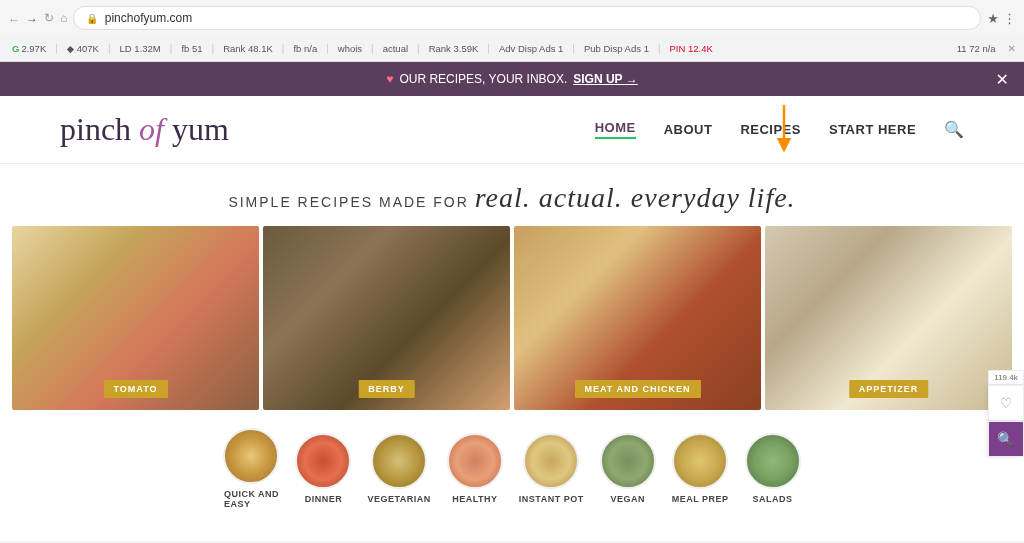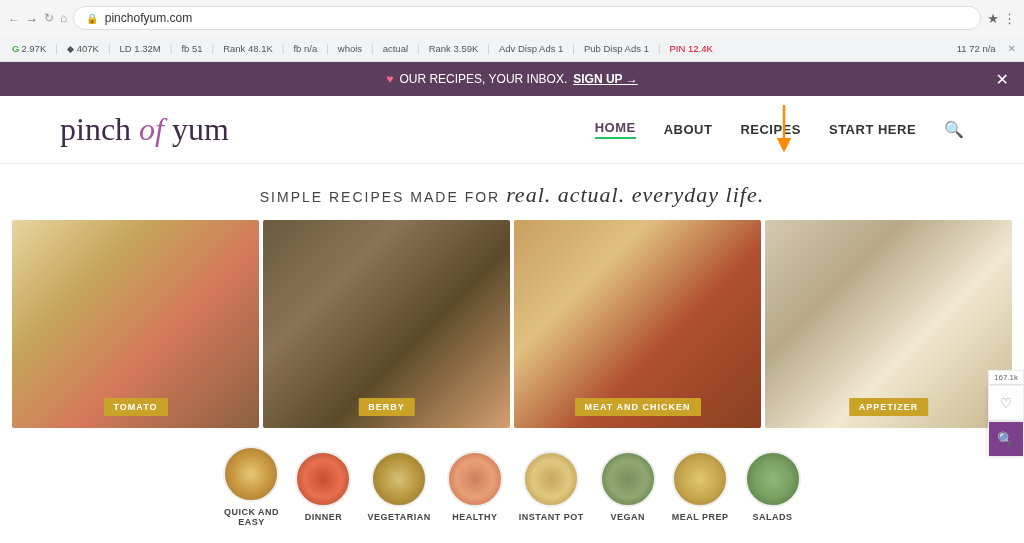--- a/index.html
+++ b/index.html
@@ -30,24 +30,24 @@
     .site-logo { font-size: 32px; color: #3d2b4a; font-family: Georgia, serif; }
     .logo-of { font-style: italic; color: #a855a0; }
     .site-nav { display: flex; align-items: center; gap: 28px; }
     .nav-link { text-decoration: none; color: #333; font-size: 13px; font-weight: 600; letter-spacing: 0.5px; cursor: pointer; text-transform: uppercase; }
     .nav-link.active { color: #5c3d5e; border-bottom: 2px solid #22c55e; padding-bottom: 2px; }
     .nav-start-here { color: #333; font-size: 13px; font-weight: 600; letter-spacing: 0.5px; cursor: pointer; text-transform: uppercase; }
     .search-icon-btn { cursor: pointer; color: #333; font-size: 16px; }
 
     
     .hero-tagline { text-align: center; padding: 18px 20px 12px; font-size: 14px; letter-spacing: 2px; color: #444; font-weight: 400; text-transform: uppercase; }
-    .hero-tagline em { font-family: 'Brush Script MT', cursive; font-style: italic; font-size: 22px; letter-spacing: 1px; text-transform: none; color: #333; font-weight: normal; }
-
-    
-    .featured-row { display: flex; gap: 0; height: 208px; margin: 0 10px; }
+    .hero-tagline em { font-family: 'Brush Script MT', cursive; font-style: italic; font-size: 28px; letter-spacing: 1px; text-transform: none; color: #333; font-weight: normal; }
+
+    
+    .featured-row { display: flex; gap: 0; height: 184px; margin: 0 10px; }
     .featured-item { flex: 1; position: relative; overflow: hidden; margin: 0 2px; border-radius: 2px; }
     .featured-placeholder { width: 100%; height: 100%; display: flex; align-items: center; justify-content: center; }
     .fp-tomato { background: linear-gradient(135deg, #e8d5a0 0%, #c5a55a 30%, #d4785a 60%, #8b6040 100%); }
     .fp-berby { background: linear-gradient(135deg, #6b5a3e 0%, #8b7355 30%, #5c4a2a 60%, #d4a070 100%); }
     .fp-chicken { background: linear-gradient(135deg, #c8a060 0%, #e0c080 30%, #b05030 60%, #8b4020 100%); }
     .fp-appetizer { background: linear-gradient(135deg, #d4c8b0 0%, #b8a888 30%, #f0e8d0 60%, #c8b890 100%); }
     .featured-label { position: absolute; bottom: 12px; left: 50%; transform: translateX(-50%); background: #c9a227; color: white; font-size: 9px; font-weight: 700; letter-spacing: 1px; text-transform: uppercase; padding: 4px 10px; white-space: nowrap; border-radius: 1px; }
 
     
     .categories-row { display: flex; align-items: center; justify-content: center; gap: 16px; padding: 18px 20px 10px; }
@@ -55,21 +55,21 @@
     .category-circle { width: 56px; height: 56px; border-radius: 50%; overflow: hidden; border: 2px solid #eee; }
     .cc-quick { background: radial-gradient(circle, #e8c878 0%, #c89840 50%, #a07030 100%); }
     .cc-dinner { background: radial-gradient(circle, #c85030 0%, #e87050 50%, #a04020 100%); }
     .cc-veg { background: radial-gradient(circle, #d4c078 0%, #b89840 50%, #8b7020 100%); }
     .cc-healthy { background: radial-gradient(circle, #d08060 0%, #e8a078 50%, #c06040 100%); }
     .cc-instant { background: radial-gradient(circle, #c8a860 0%, #e0c880 50%, #b08840 100%); }
     .cc-vegan { background: radial-gradient(circle, #789060 0%, #90a870 50%, #507040 100%); }
     .cc-meal { background: radial-gradient(circle, #e0c870 0%, #c8a850 50%, #a08030 100%); }
     .cc-soups { background: radial-gradient(circle, #c0d0e0 0%, #8098b0 50%, #607090 100%); }
     .cc-salads { background: radial-gradient(circle, #90b878 0%, #78a060 50%, #507040 100%); }
-    .category-label { font-size: 9px; font-weight: 700; letter-spacing: 0.5px; color: #444; text-transform: uppercase; text-align: center; white-space: nowrap; }
+    .category-label { font-size: 9px; font-weight: 700; letter-spacing: 0.5px; color: #444; text-transform: uppercase; text-align: left; white-space: nowrap; }
 
     
     .search-row { display: flex; align-items: center; justify-content: center; gap: 16px; padding: 8px 20px 14px; }
 
     
     .side-buttons { position: absolute; right: 0; top: 370px; display: flex; flex-direction: column; gap: 0; }
     .side-btn { width: 36px; height: 36px; background: white; border: 1px solid #eee; display: flex; align-items: center; justify-content: center; cursor: pointer; font-size: 14px; color: #999; box-shadow: -1px 0 4px rgba(0,0,0,0.1); }
     .side-btn-purple { background: #7b3f8c; color: white; }
 
     
@@ -217,16 +217,16 @@
 
   <div class="search-row">
     
     
     
   </div>
 
 </div>
 
 <div class="side-buttons">
-  <div style="font-size:8px;color:#666;text-align:center;background:white;border:1px solid #eee;width:36px;padding:2px 0;">167.1k</div>
+  <div style="font-size:8px;color:#666;text-align:center;background:white;border:1px solid #eee;width:36px;padding:2px 0;">119.4k</div>
   <div class="side-btn">♡</div>
   <div class="side-btn side-btn-purple" style="color:white;">🔍</div>
 </div>
 
 </body></html>

